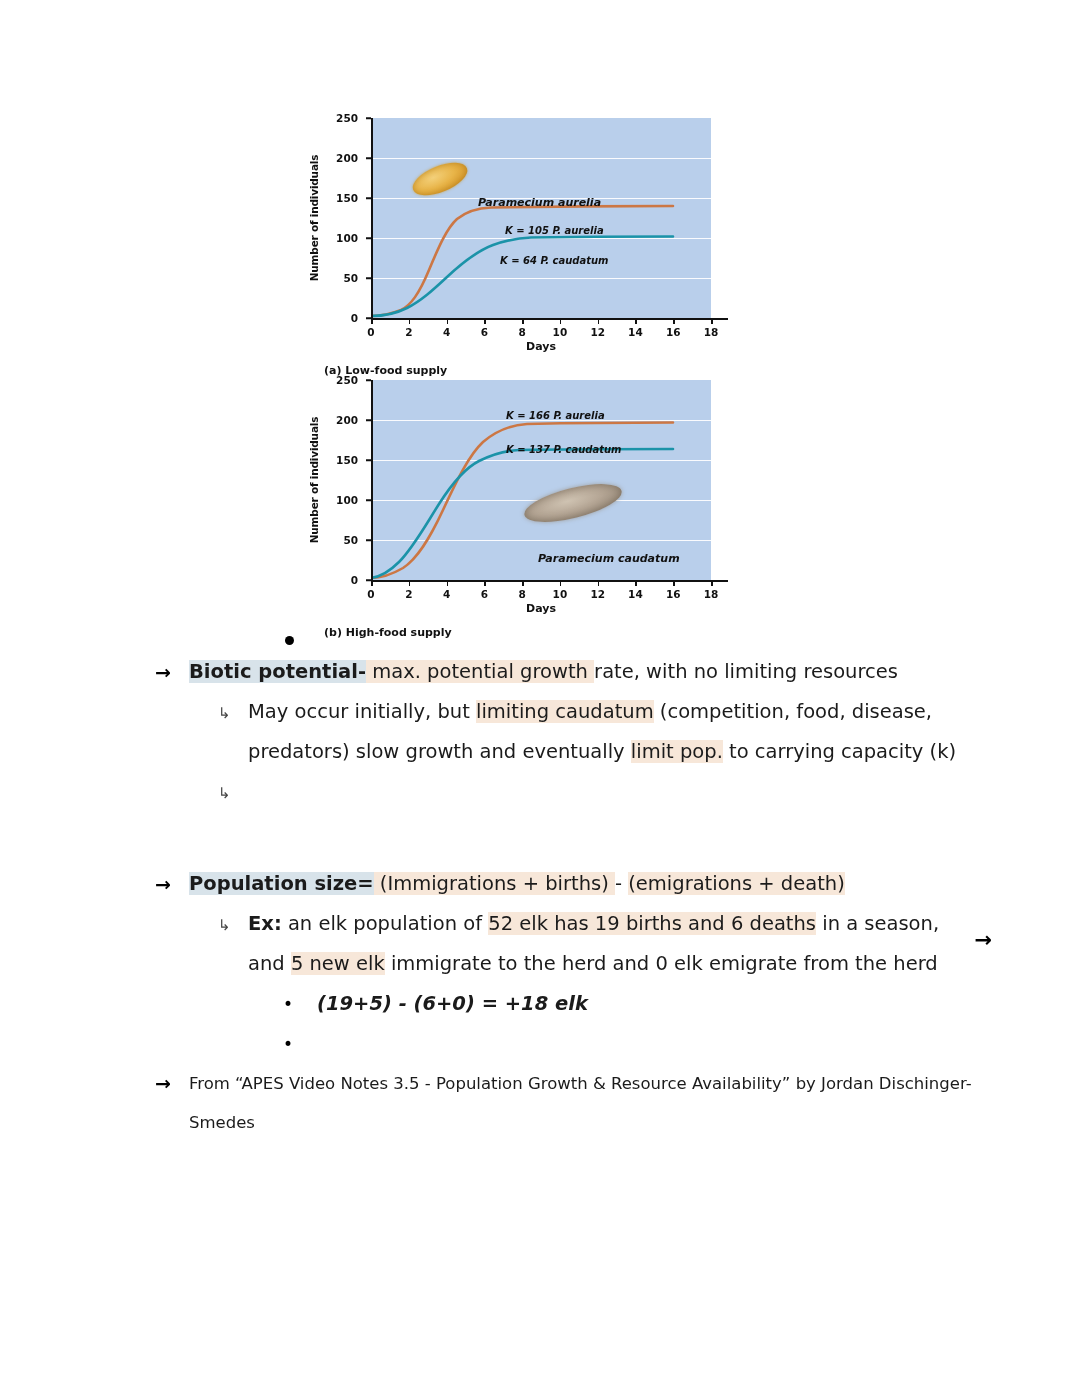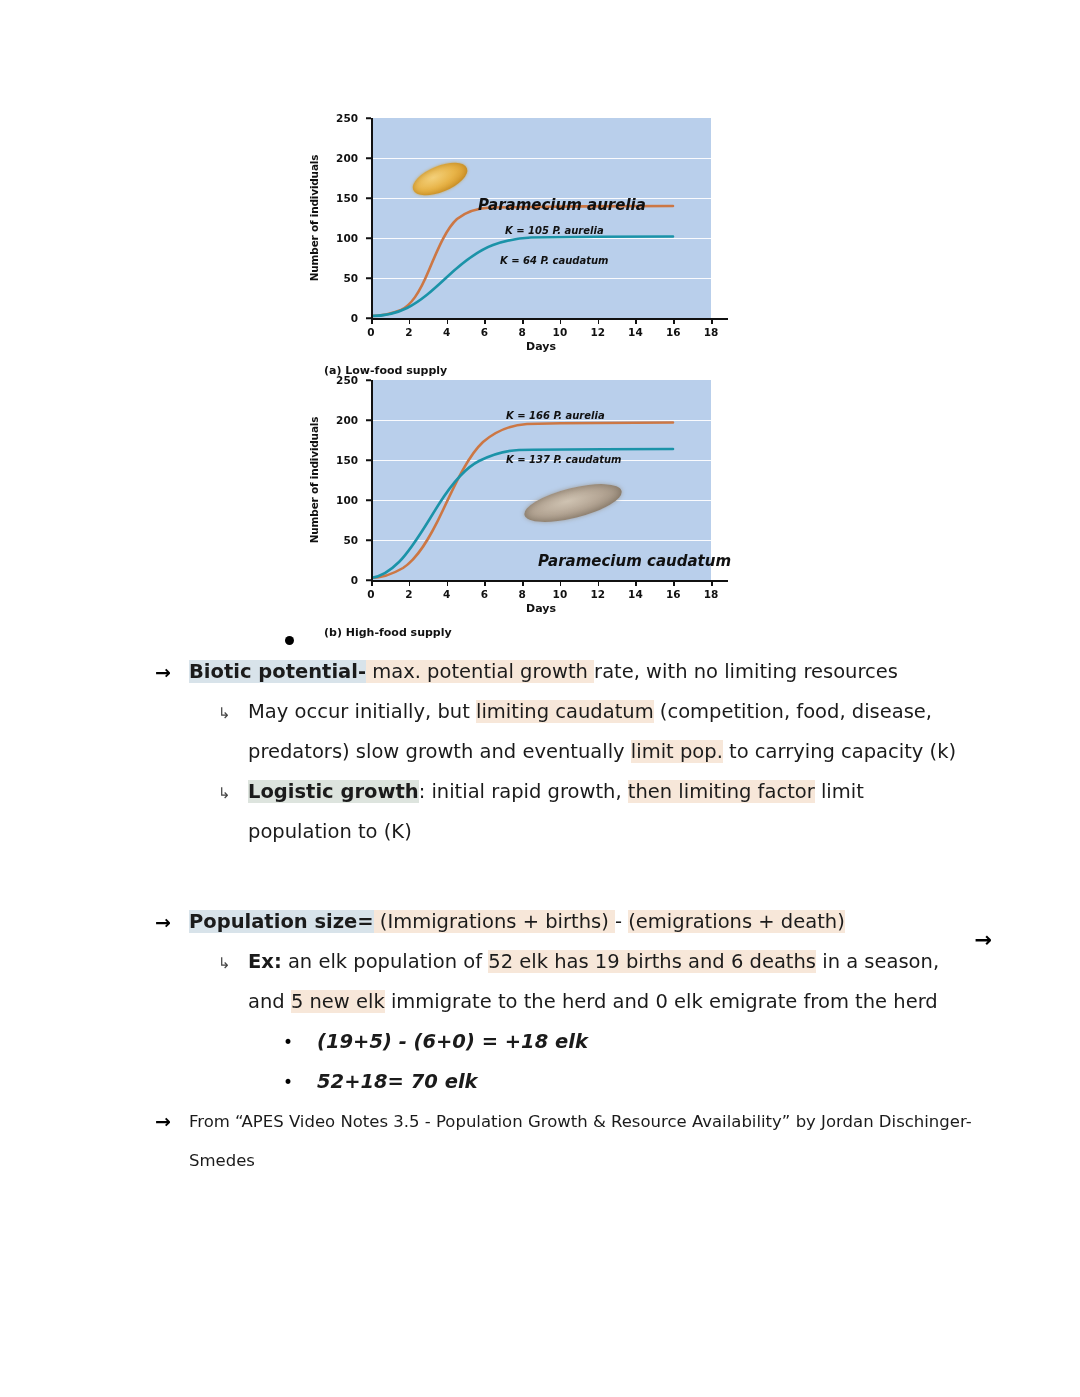--- a/index.html
+++ b/index.html
@@ -184,21 +184,21 @@
   .microbe-caudatum {
     width: 100px;
     height: 30px;
     background:
       radial-gradient(ellipse at 45% 40%, #cfc3b2 0%, #b5a695 45%, #9a8c7c 80%, #8b7f70 100%);
     box-shadow: inset 0 0 8px rgba(90,78,62,0.5), 0 0 4px rgba(150,140,125,0.7);
     transform: rotate(-14deg);
   }
   .species-name {
     position: absolute;
-    font-size: 15px;
+    font-size: 11px;
     font-weight: bold;
     font-style: italic;
     color: #111;
     white-space: nowrap;
   }
 
   
   .notes {
     position: absolute;
     left: 0;
@@ -383,21 +383,21 @@
           <path d="M0,198 C10,198 20,195 32,188 C46,179 58,160 72,130 C86,100 98,75 112,62 C126,50 140,45 156,44 C200,43 270,42.5 302,42.5" fill="none" stroke="#cc7744" stroke-width="2.6" stroke-linecap="round"></path>
           <path d="M0,198 C8,197 18,192 28,182 C42,168 54,146 68,124 C82,102 94,88 108,81 C122,74 134,70.5 148,70 C190,69.2 270,69 302,69" fill="none" stroke="#1b93a8" stroke-width="2.6" stroke-linecap="round"></path>
         </svg>
 
         <div class="microbe microbe-caudatum" style="left:152px; top:108px;"></div>
       </div>
 
       <div class="species-name" style="left:228px; top:172px;">Paramecium caudatum</div>
 
       <div class="kline" style="left:196px; top:30px;">K = 166     P. aurelia</div>
-      <div class="kline" style="left:196px; top:74px;">K = 137  P. caudatum</div>
+      <div class="kline" style="left:196px; top:64px;">K = 137  P. caudatum</div>
 
       <div class="axis-v"></div>
       <div class="axis-h"></div>
 
       <div class="xticks">
         <div class="xtickmark" style="left:0px"></div>
         <div class="xtickmark" style="left:37.8px"></div>
         <div class="xtickmark" style="left:75.6px"></div>
         <div class="xtickmark" style="left:113.3px"></div>
         <div class="xtickmark" style="left:151.1px"></div>
@@ -435,21 +435,20 @@
     <div class="body"><b class="term hl-blue">Biotic potential-</b><span class="hl-peach"> max. potential growth </span><span>rate, with no limiting resources</span></div>
   </div>
 
   <div class="row lvl2">
     <div class="marker-sub">↳</div>
     <div class="body"><span>May occur initially, but </span><span class="hl-peach">limiting caudatum</span><span> (competition, food, disease, predators) slow growth and eventually </span><span class="hl-peach">limit pop.</span><span> to carrying capacity (k)</span></div>
   </div>
 
   <div class="row lvl2">
     <div class="marker-sub">↳</div>
-    <div class="body"><b class="term hl-green">Logistic growth</b><span>: initial rapid growth, </span><span class="hl-peach">then limiting factor</span><span> limit population to (K)</span></div>
   </div>
 
   <div class="stray-arrow">→</div>
 
   <div class="row lvl1" style="margin-top:50px;">
     <div class="marker">→</div>
     <div class="body"><b class="term hl-blue">Population size=</b><span class="hl-peach"> (Immigrations + births) </span><span>- </span><span class="hl-peach">(emigrations + death)</span></div>
   </div>
 
   <div class="row lvl2">
@@ -457,21 +456,20 @@
     <div class="body"><b class="term">Ex:</b><span> an elk population of </span><span class="hl-peach">52 elk has 19 births and 6 deaths</span><span> in a season, and </span><span class="hl-peach">5 new elk</span><span> immigrate to the herd and 0 elk emigrate from the herd</span></div>
   </div>
 
   <div class="row lvl3">
     <div class="marker-dot">•</div>
     <div class="body"><b class="term">(19+5) - (6+0) = +18 elk</b></div>
   </div>
 
   <div class="row lvl3">
     <div class="marker-dot">•</div>
-    <div class="body"><b class="term">52+18= 70 elk</b></div>
   </div>
 
   <div class="row lvl1 attrib">
     <div class="marker">→</div>
     <div class="body">From “APES Video Notes 3.5 - Population Growth &amp; Resource Availability” by Jordan Dischinger-Smedes</div>
   </div>
 
 </div>
 
 </body></html>

